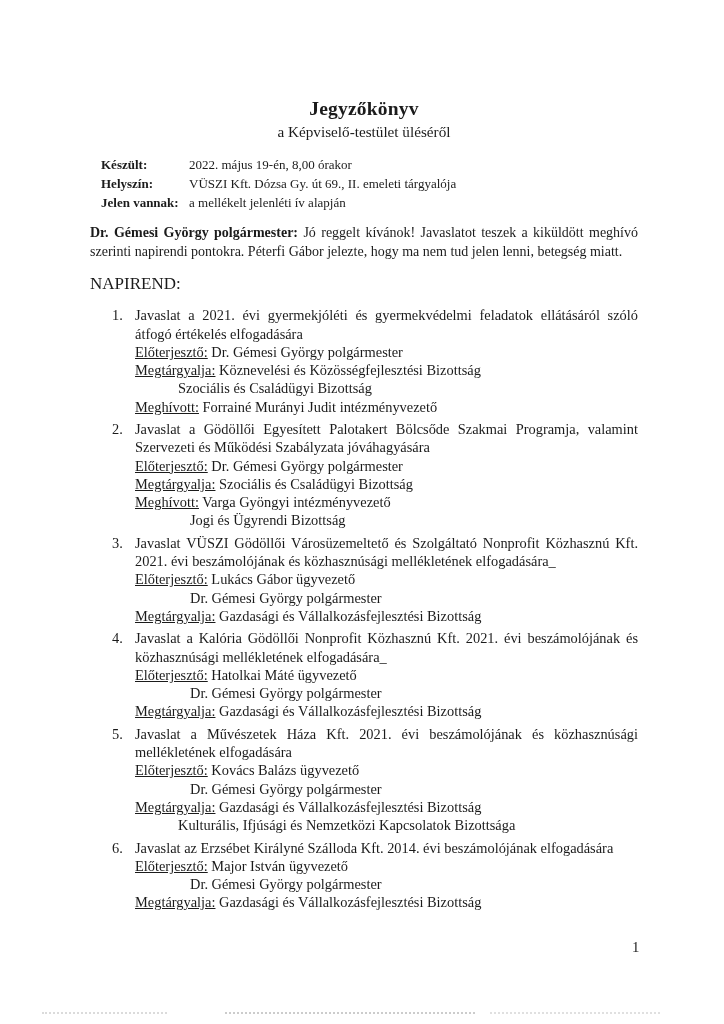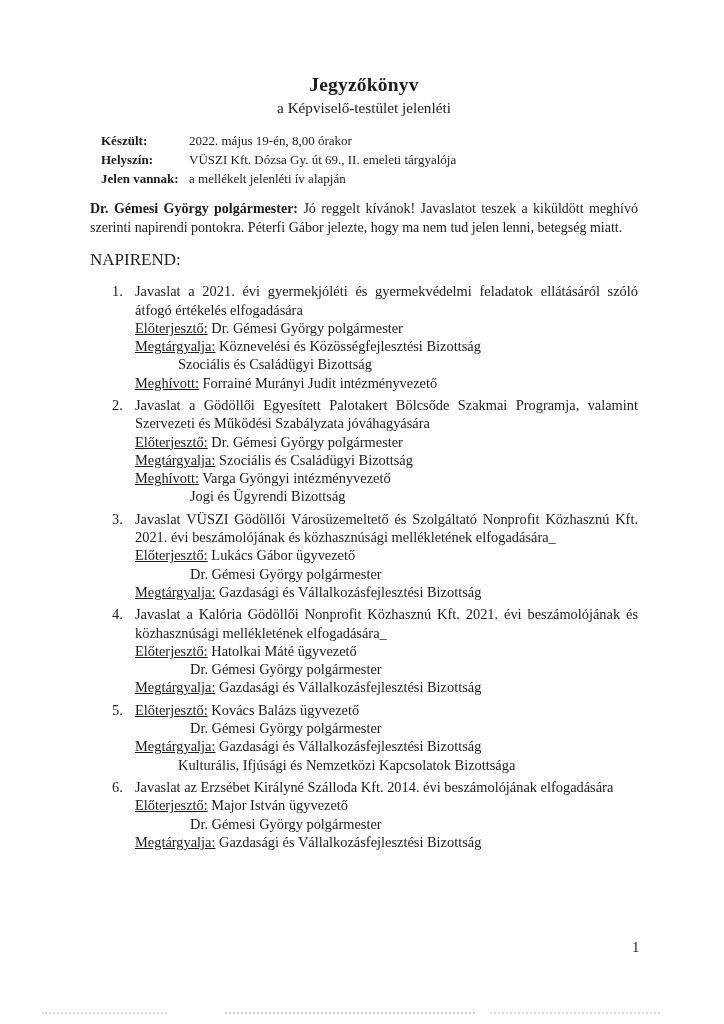--- a/index.html
+++ b/index.html
@@ -10,21 +10,21 @@
     background: #ffffff;
     font-family: "Liberation Serif", "DejaVu Serif", serif;
     color: #1b1b1b;
     overflow: hidden;
   }
   .content {
     margin-left: 90px;
     width: 548px;
   }
   .doc-title {
-    margin-top: 72px;
+    margin-top: 96px;
     text-align: center;
     font-weight: bold;
     font-size: 19.5px;
     line-height: 26px;
     letter-spacing: 0.2px;
   }
   .doc-subtitle {
     text-align: center;
     font-size: 15.2px;
     line-height: 20px;
@@ -68,21 +68,21 @@
   .seg1 { left: 42px;  width: 125px; opacity: 0.35; }
   .seg2 { left: 225px; width: 250px; opacity: 0.5; }
   .seg3 { left: 490px; width: 170px; opacity: 0.3; }
 </style>
 </head>
 <body>
 
 <div class="page">
   <div class="content">
     <div class="doc-title">Jegyzőkönyv</div>
-    <div class="doc-subtitle">a Képviselő-testület jelenléti</div>
+    <div class="doc-subtitle">a Képviselő-testület üléséről</div>
 
     <div class="meta-block">
         <div class="meta-row"><span class="meta-label">Készült:</span><span class="meta-value">2022. május 19-én, 8,00 órakor</span></div>
         <div class="meta-row"><span class="meta-label">Helyszín:</span><span class="meta-value">VÜSZI Kft. Dózsa Gy. út 69., II. emeleti tárgyalója</span></div>
         <div class="meta-row"><span class="meta-label">Jelen vannak:</span><span class="meta-value">a mellékelt jelenléti ív alapján</span></div>
       </div>
 
     <p class="intro">
       <span class="speaker">Dr. Gémesi György polgármester:</span>
       <span>Jó reggelt kívánok! Javaslatot teszek a kiküldött meghívó szerinti napirendi pontokra. Péterfi Gábor jelezte, hogy ma nem tud jelen lenni, betegség miatt.</span>
@@ -125,20 +125,21 @@
           <div class="agenda-body">
             <div class="agenda-title">Javaslat a Kalória Gödöllői Nonprofit Közhasznú Kft. 2021. évi beszámolójának és közhasznúsági mellékletének elfogadására_</div>
             <div class="agenda-line ind-0"><span class="u">Előterjesztő:</span> <span>Hatolkai Máté ügyvezető</span></div>
             <div class="agenda-line ind-2"><span>Dr. Gémesi György polgármester</span></div>
             <div class="agenda-line ind-0"><span class="u">Megtárgyalja:</span> <span>Gazdasági és Vállalkozásfejlesztési Bizottság</span></div>
           </div>
         </div>
         <div class="agenda-item">
           <span class="agenda-num">5.</span>
           <div class="agenda-body">
+            <div class="agenda-title">Javaslat a Művészetek Háza Kft. 2021. évi beszámolójának és közhasznúsági mellékletének elfogadására</div>
             <div class="agenda-line ind-0"><span class="u">Előterjesztő:</span> <span>Kovács Balázs ügyvezető</span></div>
             <div class="agenda-line ind-2"><span>Dr. Gémesi György polgármester</span></div>
             <div class="agenda-line ind-0"><span class="u">Megtárgyalja:</span> <span>Gazdasági és Vállalkozásfejlesztési Bizottság</span></div>
             <div class="agenda-line ind-1"><span>Kulturális, Ifjúsági és Nemzetközi Kapcsolatok Bizottsága</span></div>
           </div>
         </div>
         <div class="agenda-item">
           <span class="agenda-num">6.</span>
           <div class="agenda-body">
             <div class="agenda-title">Javaslat az Erzsébet Királyné Szálloda Kft. 2014. évi beszámolójának elfogadására</div>

